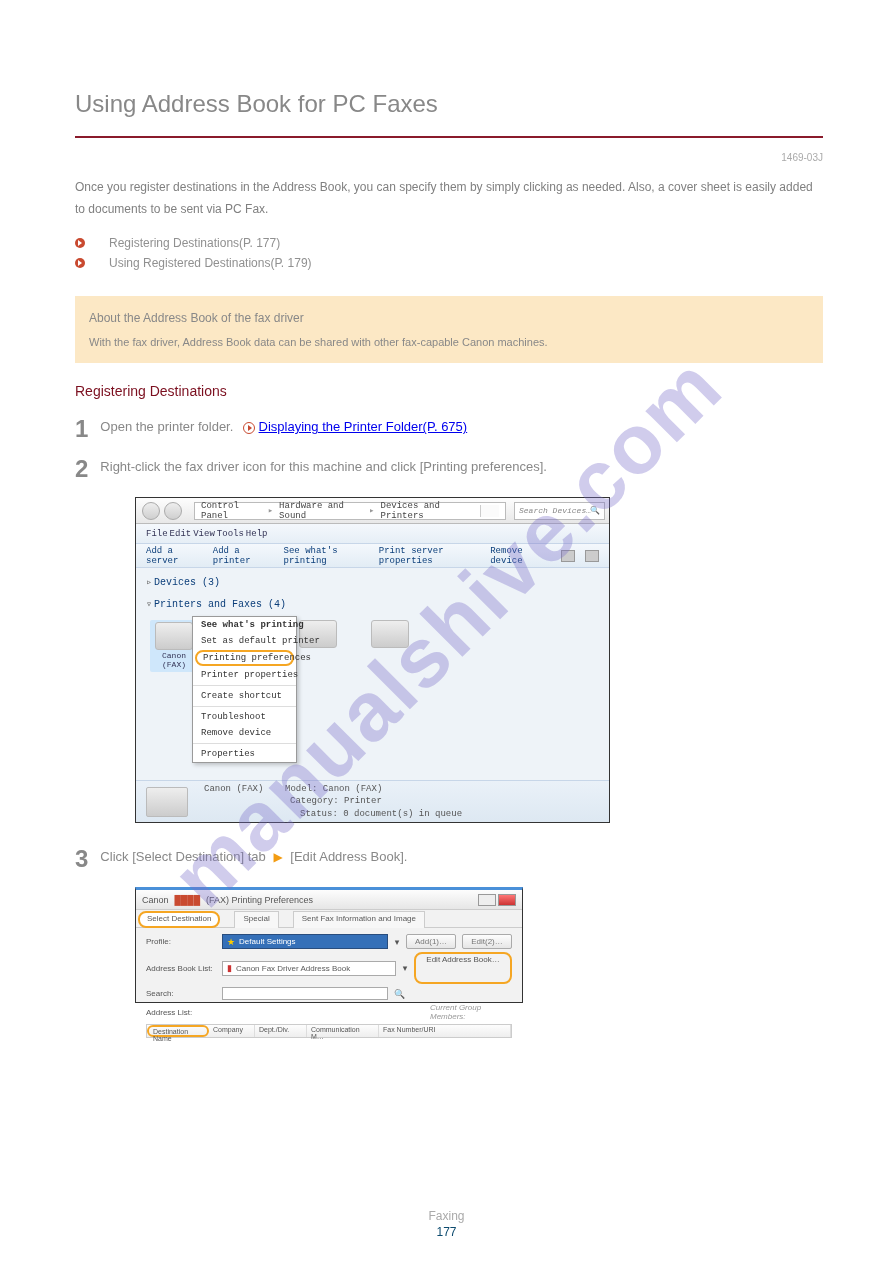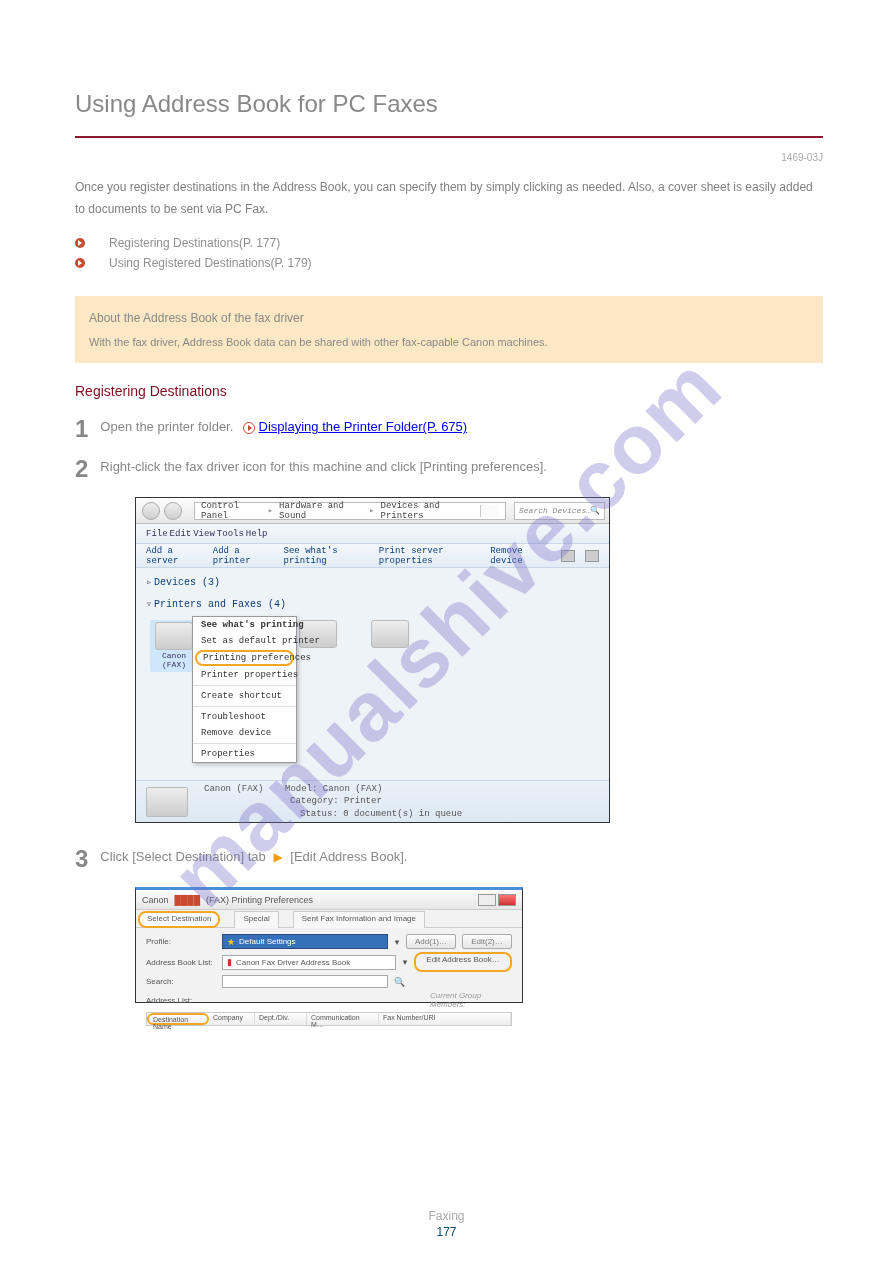--- a/index.html
+++ b/index.html
@@ -66,21 +66,21 @@
   .close-btn-red { background: linear-gradient(#f77,#c33); }
   .tabs { display: flex; height: 18px; padding-left: 2px; border-bottom: 1px solid #ccc; gap: 12px; }
   .tab-item { padding: 2px 8px; border: 1px solid #ccc; border-bottom: none; margin-right: 2px; background: #f7f7f7; font-size: 8px; position: relative; top: 1px; }
   .tab-active { background: #fff; border: 2px solid #f5a623; border-radius: 8px; padding: 1px 7px; }
   .form-area { padding: 6px 10px; }
   .form-row { display: flex; align-items: center; margin-bottom: 3px; gap: 6px; }
   .form-lbl { width: 70px; font-size: 8px; color: #555; }
   .profile-box { flex: 1; height: 15px; background: #3570b8; border: 1px solid #294d7d; display: flex; align-items: center; padding: 0 4px; color: #fff; font-size: 8px; gap: 4px; }
   .star { color: #ffcc00; font-size: 9px; }
   .sm-btn { width: 50px; height: 15px; background: linear-gradient(#fdfdfd,#e6e6e6); border: 1px solid #aaa; border-radius: 2px; font-size: 8px; text-align: center; line-height: 13px; color: #777; }
-  .sm-btn-hl { border: 2px solid #f5a623; border-radius: 8px; width: 98px; height: 20px; font-size: 8px; text-align: center; line-height: 12px; color: #555; }
+  .sm-btn-hl { border: 2px solid #f5a623; border-radius: 8px; width: 98px; height: 32px; font-size: 8px; text-align: center; line-height: 12px; color: #555; }
   .addr-box { flex: 1; height: 15px; border: 1px solid #aaa; background: #fff; display: flex; align-items: center; gap: 4px; padding: 0 4px; font-size: 8px; }
   .red-dot { color: #c33; font-size: 9px; }
   .srch-field { flex: 1; height: 13px; border: 1px solid #aaa; background: #fff; }
   .mag { width: 12px; text-align: center; color: #888; }
   .sidetext { font-size: 8px; color: #999; font-style: italic; margin-left: auto; padding-left: 10px; width: 92px; }
   .tbl-hdr { display: flex; height: 14px; background: linear-gradient(#fdfdfd,#eee); border: 1px solid #ccc; font-size: 7px; color: #555; }
   .tbl-hdr .c { border-right: 1px solid #ddd; padding: 1px 4px; }
   .tbl-hdr .c0 { width: 62px; border: 2px solid #f5a623; border-radius: 6px; font-size: 7px; }
   .page-num { position: absolute; bottom: 24px; left: 50%; transform: translateX(-50%); font-size: 12px; color: #0c4a6e; }
   .cat-label { position: absolute; bottom: 40px; left: 50%; transform: translateX(-50%); font-size: 12px; color: #aaa; }

